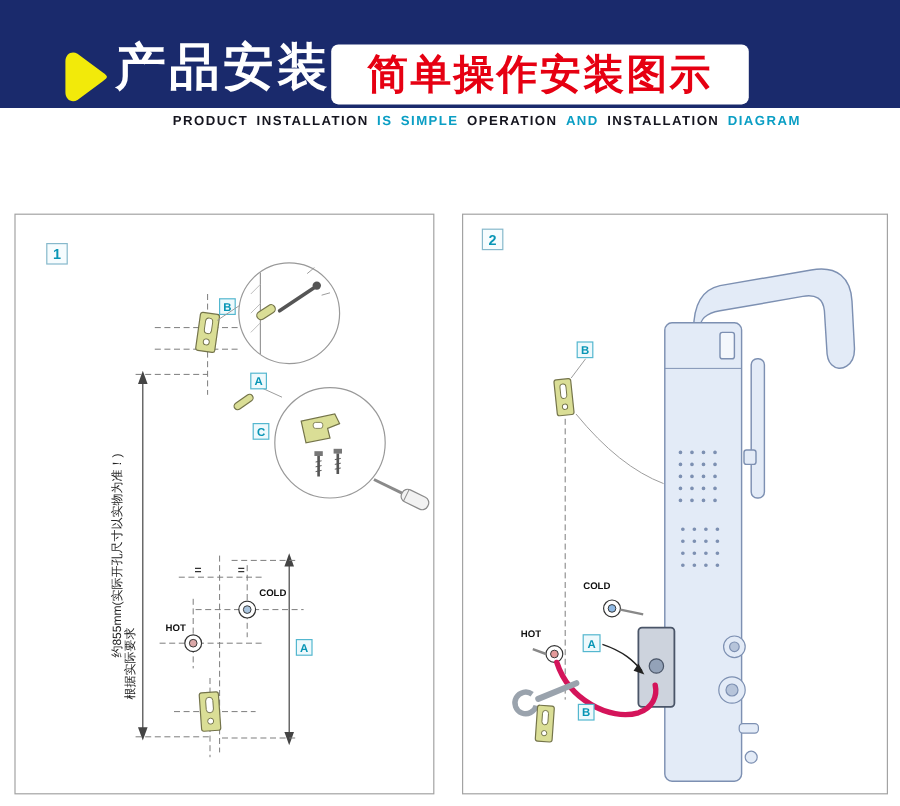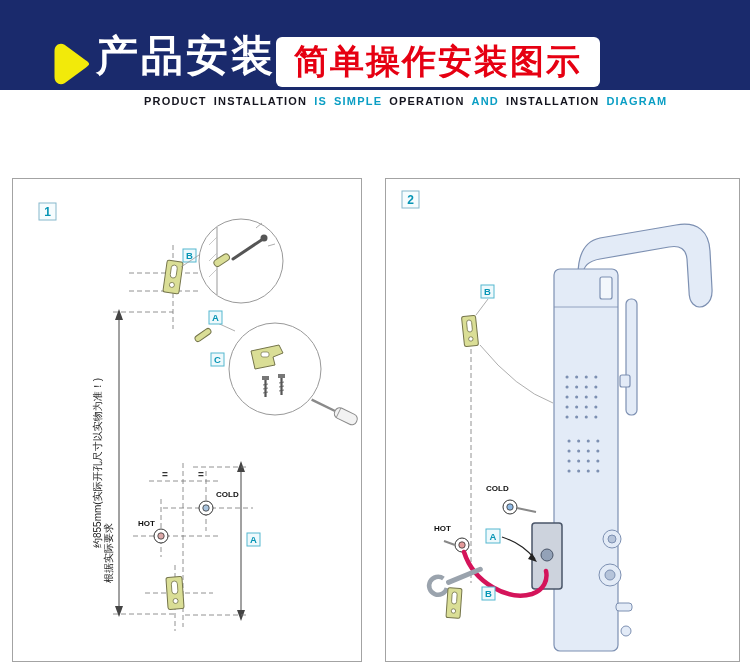--- a/index.html
+++ b/index.html
@@ -6,21 +6,21 @@
   body{width:750px;height:672px;position:relative;overflow:hidden;
        font-family:"Liberation Sans","DejaVu Sans",sans-serif;}
   .page{position:absolute;inset:0;width:750px;height:612px;background:#fff;}
 
   
   .banner{position:absolute;left:0;top:0;width:750px;height:90px;background:#1a2a6c;}
   .banner-arrow{position:absolute;left:52px;top:42px;width:38px;height:44px;}
   .title-cn{position:absolute;left:96px;top:30px;height:52px;line-height:52px;
             font-size:42px;font-weight:bold;color:#ffffff;letter-spacing:3px;white-space:nowrap;}
   .subtitle-box{position:absolute;left:276px;top:37px;height:50px;background:#ffffff;
-            border-radius:6px;padding:0 18px;display:flex;align-items:center;}
+            border-radius:6px;padding:0 30px;display:flex;align-items:center;}
   .subtitle-cn{font-size:34px;font-weight:bold;color:#e60012;letter-spacing:2px;white-space:nowrap;}
   .subtitle-en{position:absolute;left:96px;top:95px;font-size:11px;font-weight:bold;
             letter-spacing:1.2px;white-space:nowrap;padding-left:48px;}
   .subtitle-en span{margin-right:7px;}
 
   
   .panel{position:absolute;border:1px solid #a3a3a3;background:#ffffff;}
   .panel-1{left:12px;top:178px;width:348px;height:482px;}
   .panel-2{left:385px;top:178px;width:353px;height:482px;}
   .panel svg{display:block;width:100%;height:100%;

